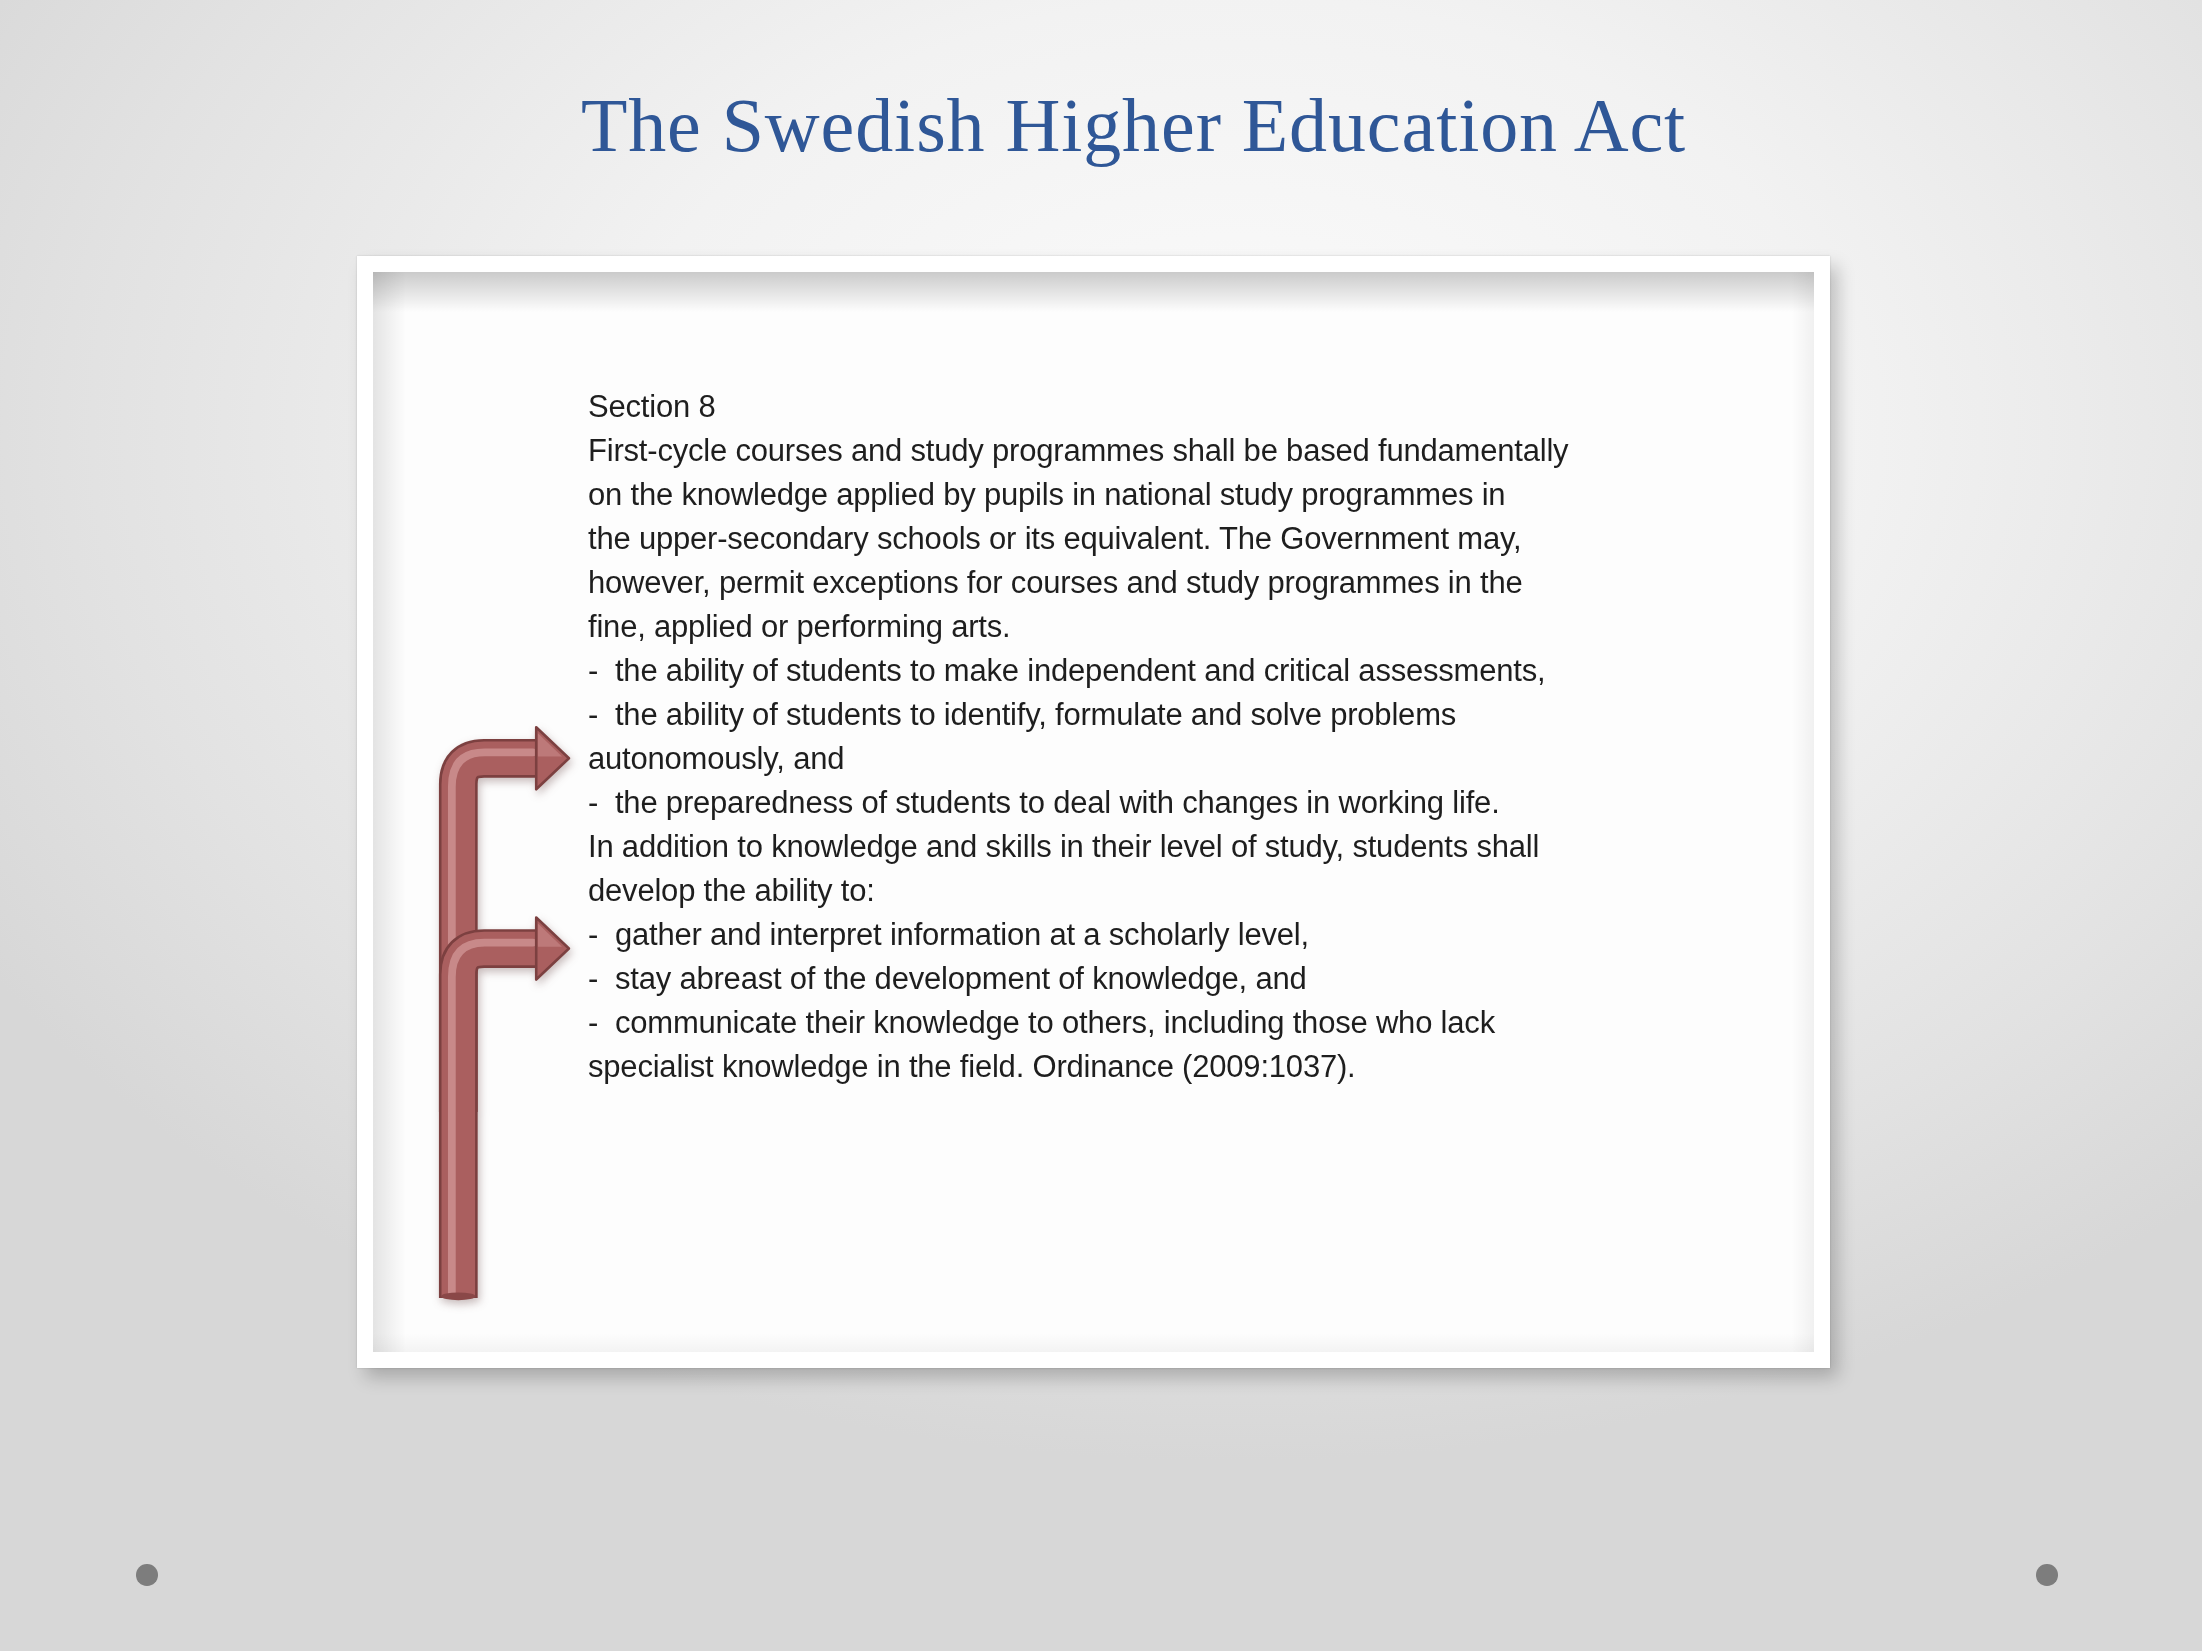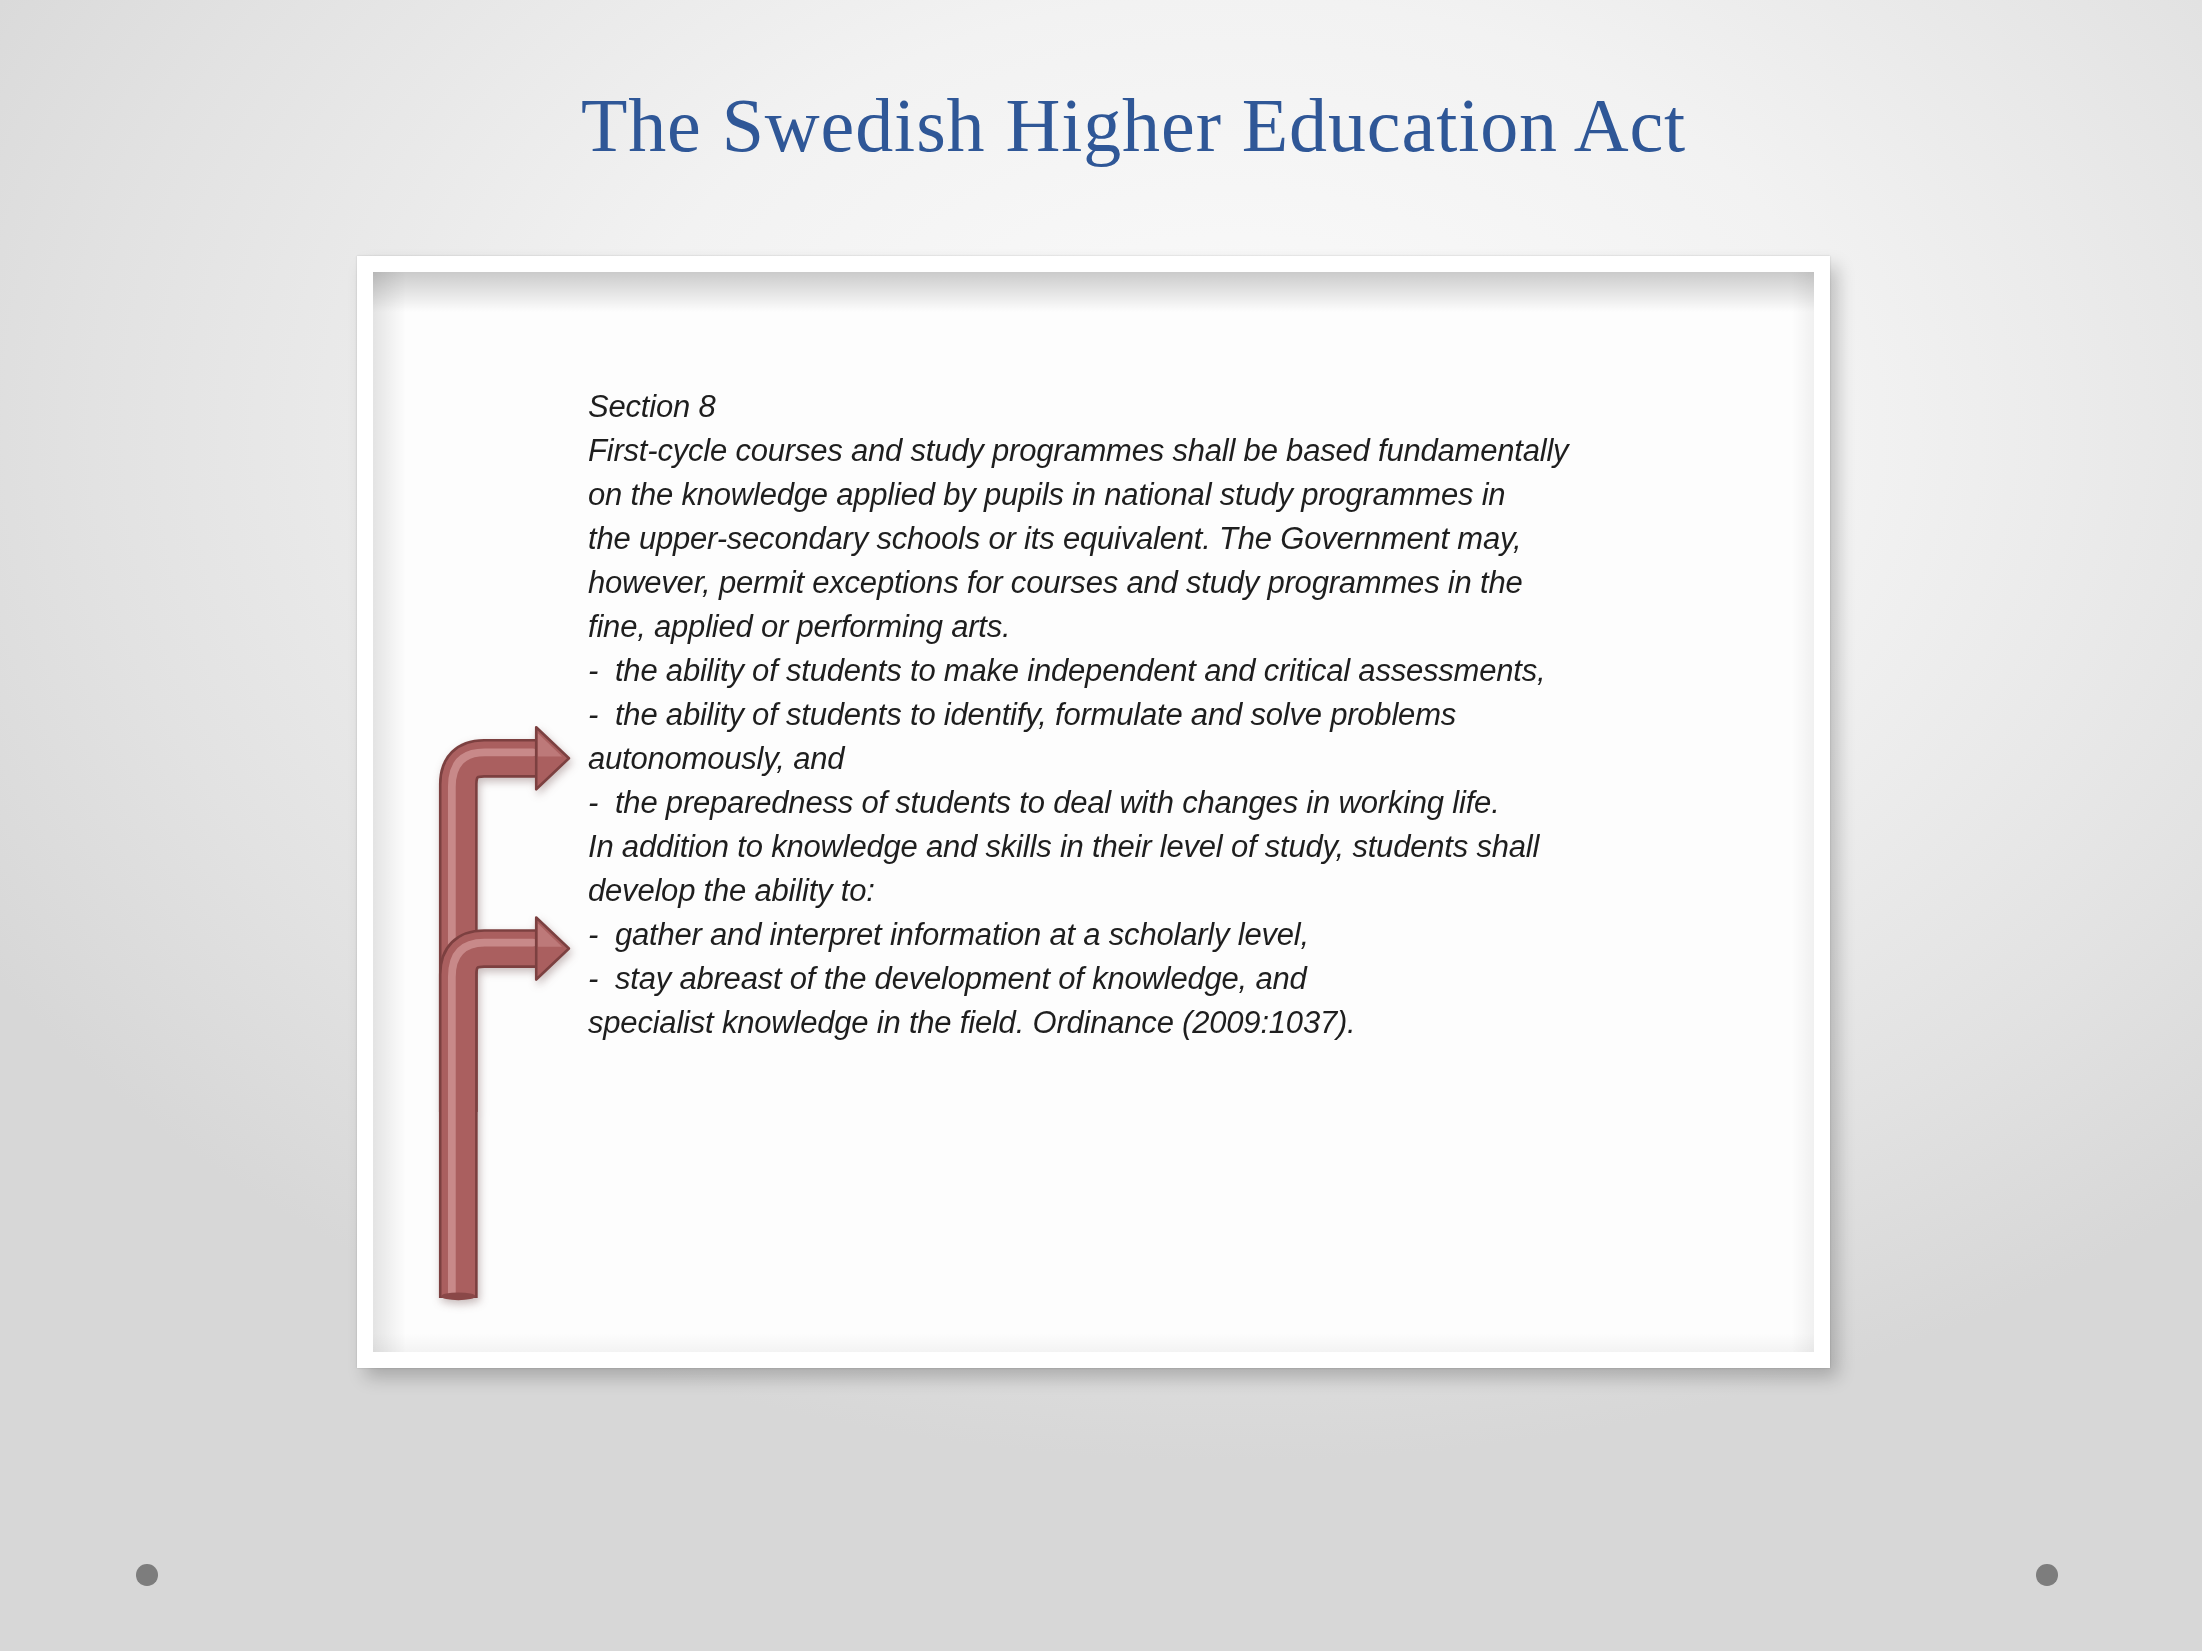--- a/index.html
+++ b/index.html
@@ -47,21 +47,20 @@
     position:absolute;
     left:588px; top:385px;
     color:#1e1e1e;
     font-size:31px;
     letter-spacing:-0.2px;
   }
   .body-text .line{
     white-space:pre;
     height:44px;
     line-height:44px;
-    font-style:italic;
   }
   .arrows{
     position:absolute;
     left:426px; top:723px;
     width:155px; height:594px;
     filter:drop-shadow(2.6px 4.3px 4.3px rgba(80,40,40,0.30));
   }
   .dot{
     position:absolute;
     width:21.5px;height:21.5px;
@@ -90,20 +89,21 @@
     <div class="line">however, permit exceptions for courses and study programmes in the</div>
     <div class="line">fine, applied or performing arts.</div>
     <div class="line">-  the ability of students to make independent and critical assessments,</div>
     <div class="line">-  the ability of students to identify, formulate and solve problems</div>
     <div class="line">autonomously, and</div>
     <div class="line">-  the preparedness of students to deal with changes in working life.</div>
     <div class="line">In addition to knowledge and skills in their level of study, students shall</div>
     <div class="line">develop the ability to:</div>
     <div class="line">-  gather and interpret information at a scholarly level,</div>
     <div class="line">-  stay abreast of the development of knowledge, and</div>
+    <div class="line">-  communicate their knowledge to others, including those who lack</div>
     <div class="line">specialist knowledge in the field. Ordinance (2009:1037).</div>
   </div>
 
   <svg class="arrows" viewBox="0 0 180 690" xmlns="http://www.w3.org/2000/svg" aria-hidden="true">
 
     <g>
       <path d="M 37.5 452 L 37.5 71 Q 37.5 41 67.5 41 L 129 41" fill="none" stroke="#7c4040" stroke-width="45"></path>
       <path d="M 37.5 450 L 37.5 71 Q 37.5 41 67.5 41 L 129 41" fill="none" stroke="#aa5f5f" stroke-width="39"></path>
       <path d="M 30 446 L 30 74 Q 30 34 68 34 L 124 34" fill="none" stroke="#cb8e8e" stroke-width="9" stroke-linecap="round" opacity="0.9"></path>
       <polygon points="128,5 166,41 128,77" fill="#aa5f5f" stroke="#7c4040" stroke-width="3" stroke-linejoin="round"></polygon>

